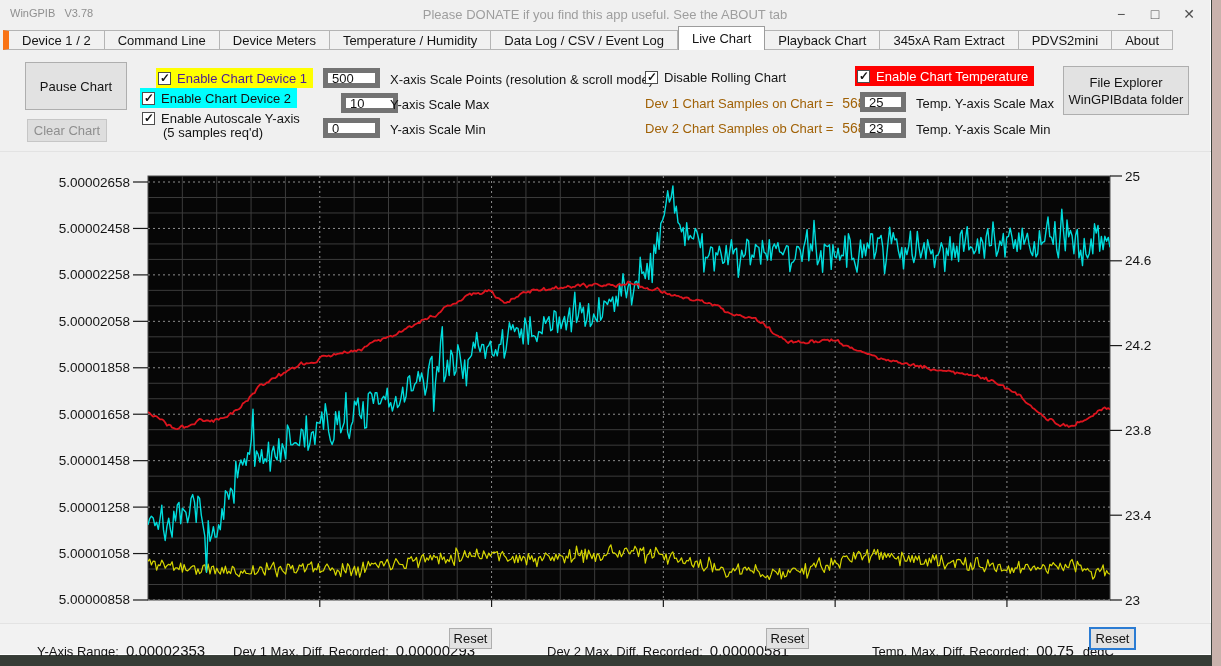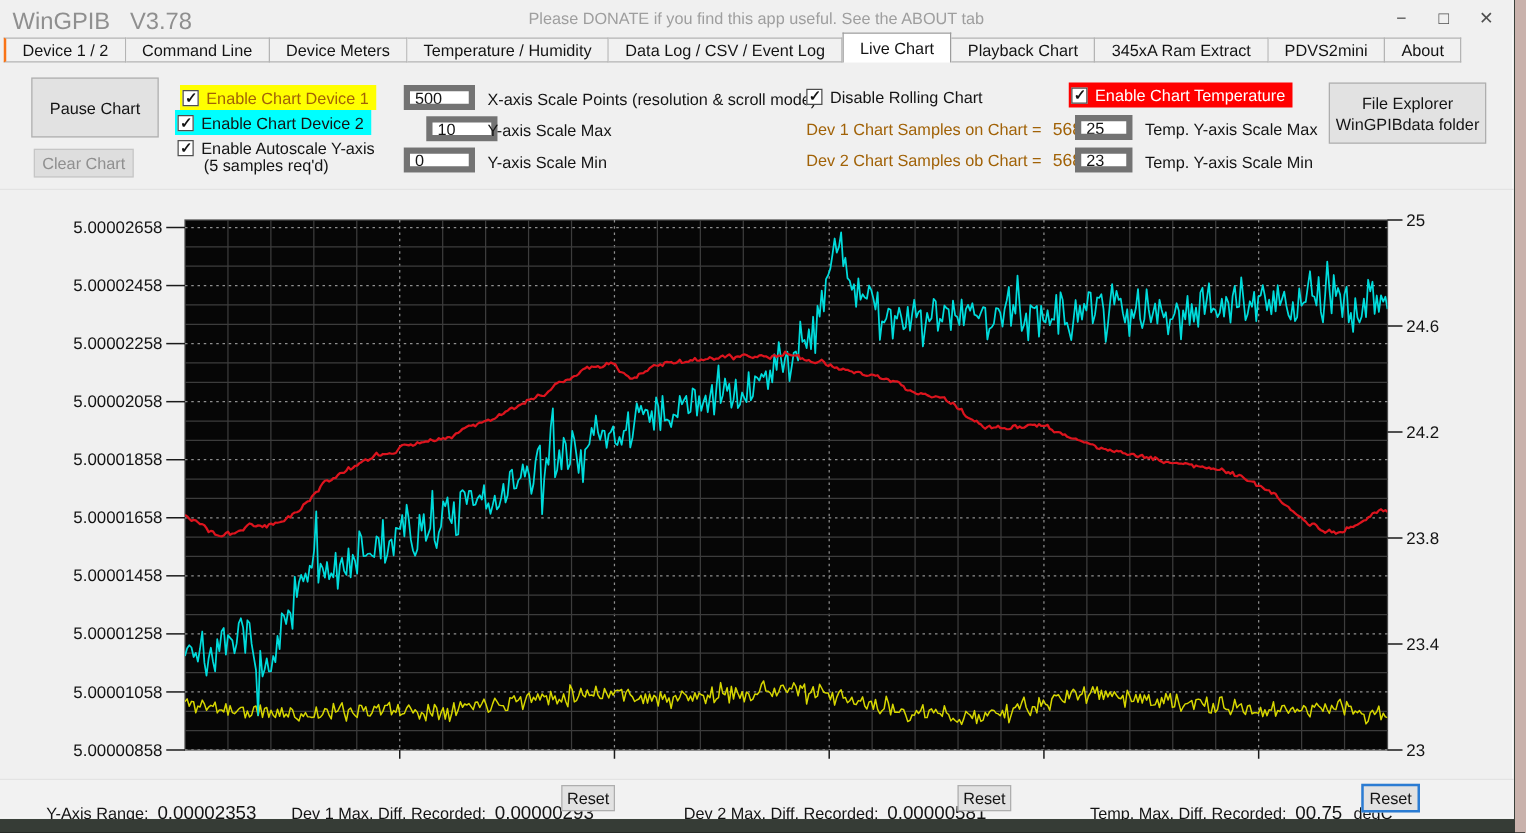--- a/index.html
+++ b/index.html
@@ -4,29 +4,29 @@
 <style>
   * { margin:0; padding:0; box-sizing:border-box; }
   html,body { width:1221px; height:666px; overflow:hidden; }
   body { position:relative; font-family:"Liberation Sans",sans-serif; background:#3b413b; }
   .window { position:absolute; left:0; top:0; width:1211px; height:655px; background:#f0f0f0; border-right:1px solid #ffffff; border-bottom:1px solid #ffffff; }
   .edge-right { position:absolute; left:1212px; top:0; width:9px; height:666px; background:#c9b2ac; }
   .edge-bottom { position:absolute; left:0; top:656px; width:1212px; height:10px; background:#363c36; }
 
   
   .titlebar { position:absolute; left:0; top:0; width:100%; height:28px; background:#f0f0f0; }
-  .app-title { position:absolute; left:10px; top:7px; font-size:19px; color:#8f8f8f; white-space:pre; }
+  .app-title { position:absolute; left:10px; top:7px; font-size:11px; color:#8f8f8f; white-space:pre; }
   .donate { position:absolute; left:0; right:0; top:7px; text-align:center; font-size:13px; color:#9e9e9e; }
   .winbtns { position:absolute; right:4px; top:1px; display:flex; }
   .winbtn { width:34px; height:25px; display:flex; align-items:center; justify-content:center; font-size:14px; color:#4f4f4f; }
 
   
   .tabstrip { position:absolute; left:3px; top:26px; height:24px; display:flex; align-items:flex-end; }
   .tab { height:20px; padding:0 13px; display:flex; align-items:center; font-size:13px; color:#141414; background:#f1f1f1; border:1px solid #b4b4b4; border-left:none; }
-  .tab:first-child { border-left:2px solid #f97316; }
+  .tab:first-child { border-left:6px solid #f97316; }
   .tab.active { height:24px; background:#ffffff; border-left:1px solid #9c9c9c; border-top:1px solid #9c9c9c; border-right:1px solid #9c9c9c; border-bottom:none; z-index:2; }
 
   
   .btn { position:absolute; display:flex; align-items:center; justify-content:center; text-align:center; background:#e2e2e2; border:1px solid #aeaeae; font-size:13px; color:#141414; font-family:inherit; }
   .btn.disabled { background:#dedede; border-color:#c6c6c6; color:#8f8f8f; }
   .cb-row { position:absolute; display:flex; align-items:center; gap:6px; height:20px; padding:0 6px 0 2px; font-size:13px; color:#141414; }
   .cb-box { width:13px; height:13px; background:#fff; border:1px solid #4d4d4d; position:relative; flex:none; }
   .cb-box::after { content:"✓"; position:absolute; left:1px; top:-2px; font-size:12px; font-weight:bold; color:#141414; line-height:14px; }
   .input { position:absolute; width:57px; height:20px; background:#fff; border:5px solid #737373; font-size:13px; color:#141414; padding:0 4px; font-family:inherit; }
   .flabel { position:absolute; font-size:13px; color:#141414; white-space:nowrap; }
@@ -72,21 +72,21 @@
       <div class="tab active">Live Chart</div>
       <div class="tab">Playback Chart</div>
       <div class="tab">345xA Ram Extract</div>
       <div class="tab">PDVS2mini</div>
       <div class="tab">About</div>
     </div>
 
   <button class="btn" style="left:25px; top:62px; width:102px; height:48px;">Pause Chart</button>
   <button class="btn disabled" style="left:27px; top:119px; width:80px; height:23px;">Clear Chart</button>
 
-  <div class="cb-row" style="left: 144px; top: 68px; background-color: rgb(255, 255, 0); color: #a16207;">
+  <div class="cb-row" style="left: 156px; top: 68px; background-color: rgb(255, 255, 0); color: #4c1d95;">
     <span class="cb-box"></span>
     <span>Enable Chart Device 1</span>
   </div>
   <div class="cb-row" style="left: 140px; top: 88px; background-color: rgb(0, 255, 255); color: rgb(20, 20, 20);">
     <span class="cb-box"></span>
     <span>Enable Chart Device 2</span>
   </div>
   <div class="cb-row" style="left:140px; top:108px;">
     <span class="cb-box"></span>
     <span>Enable Autoscale Y-axis</span>

